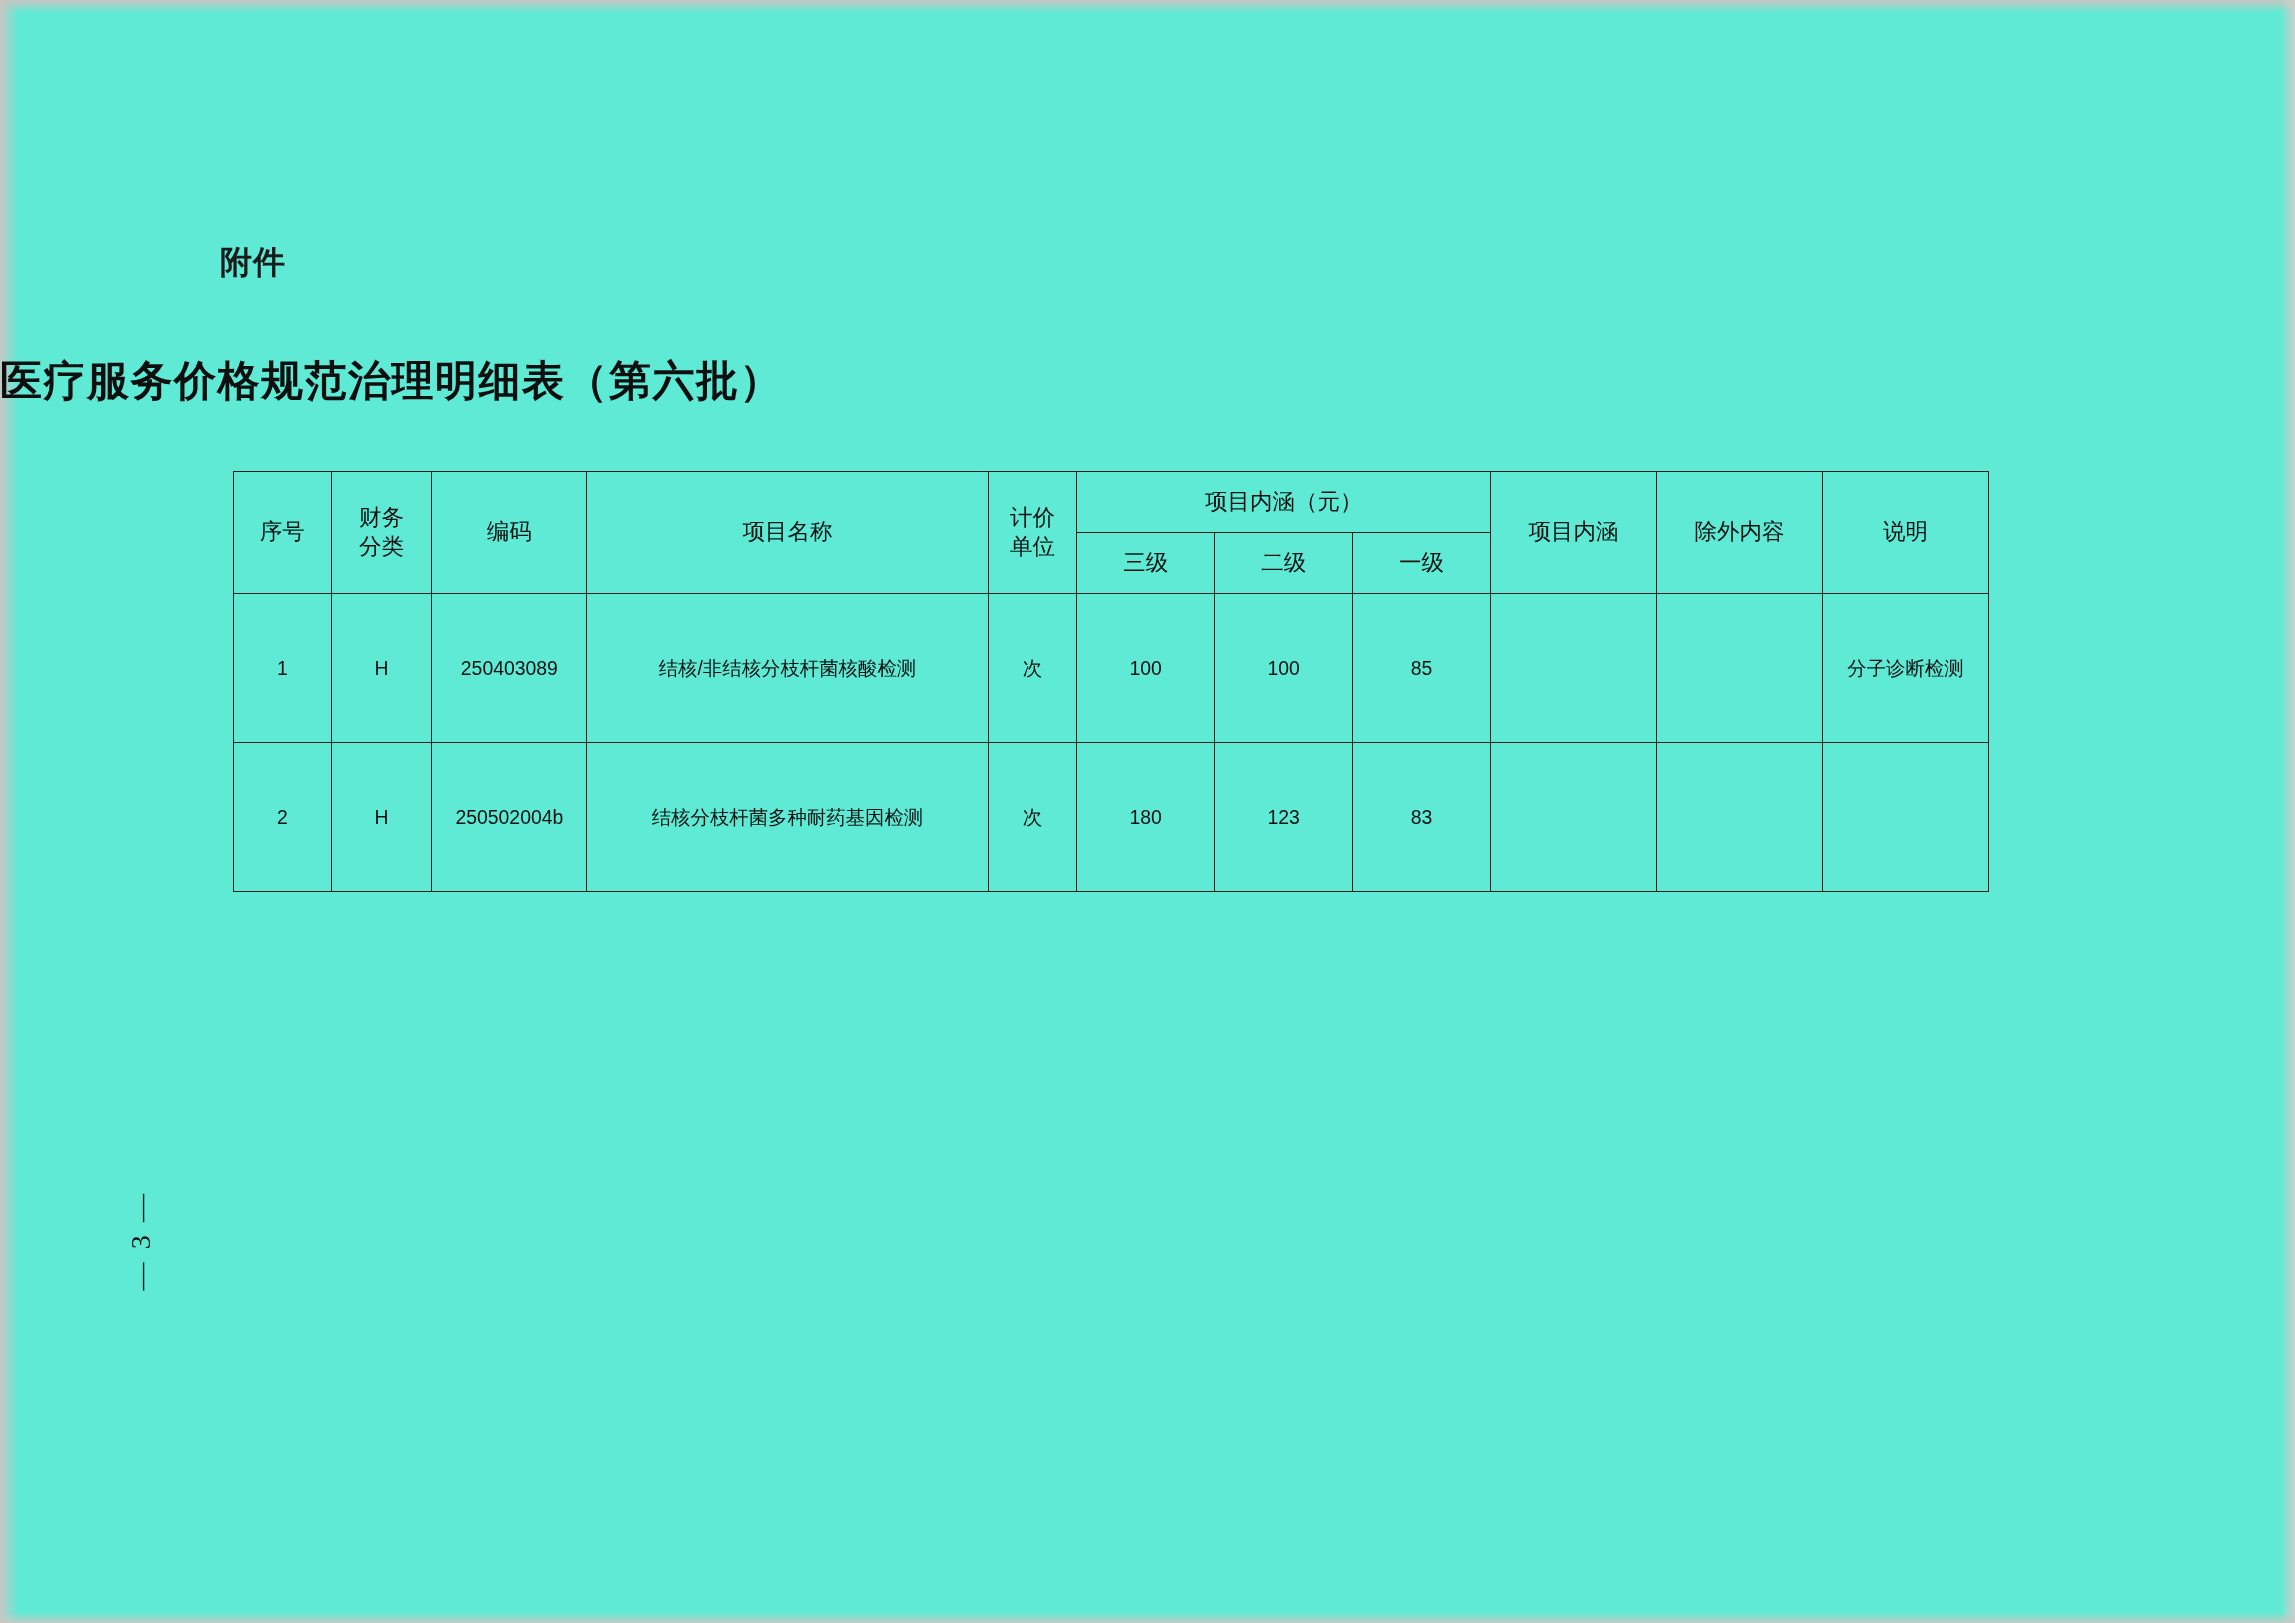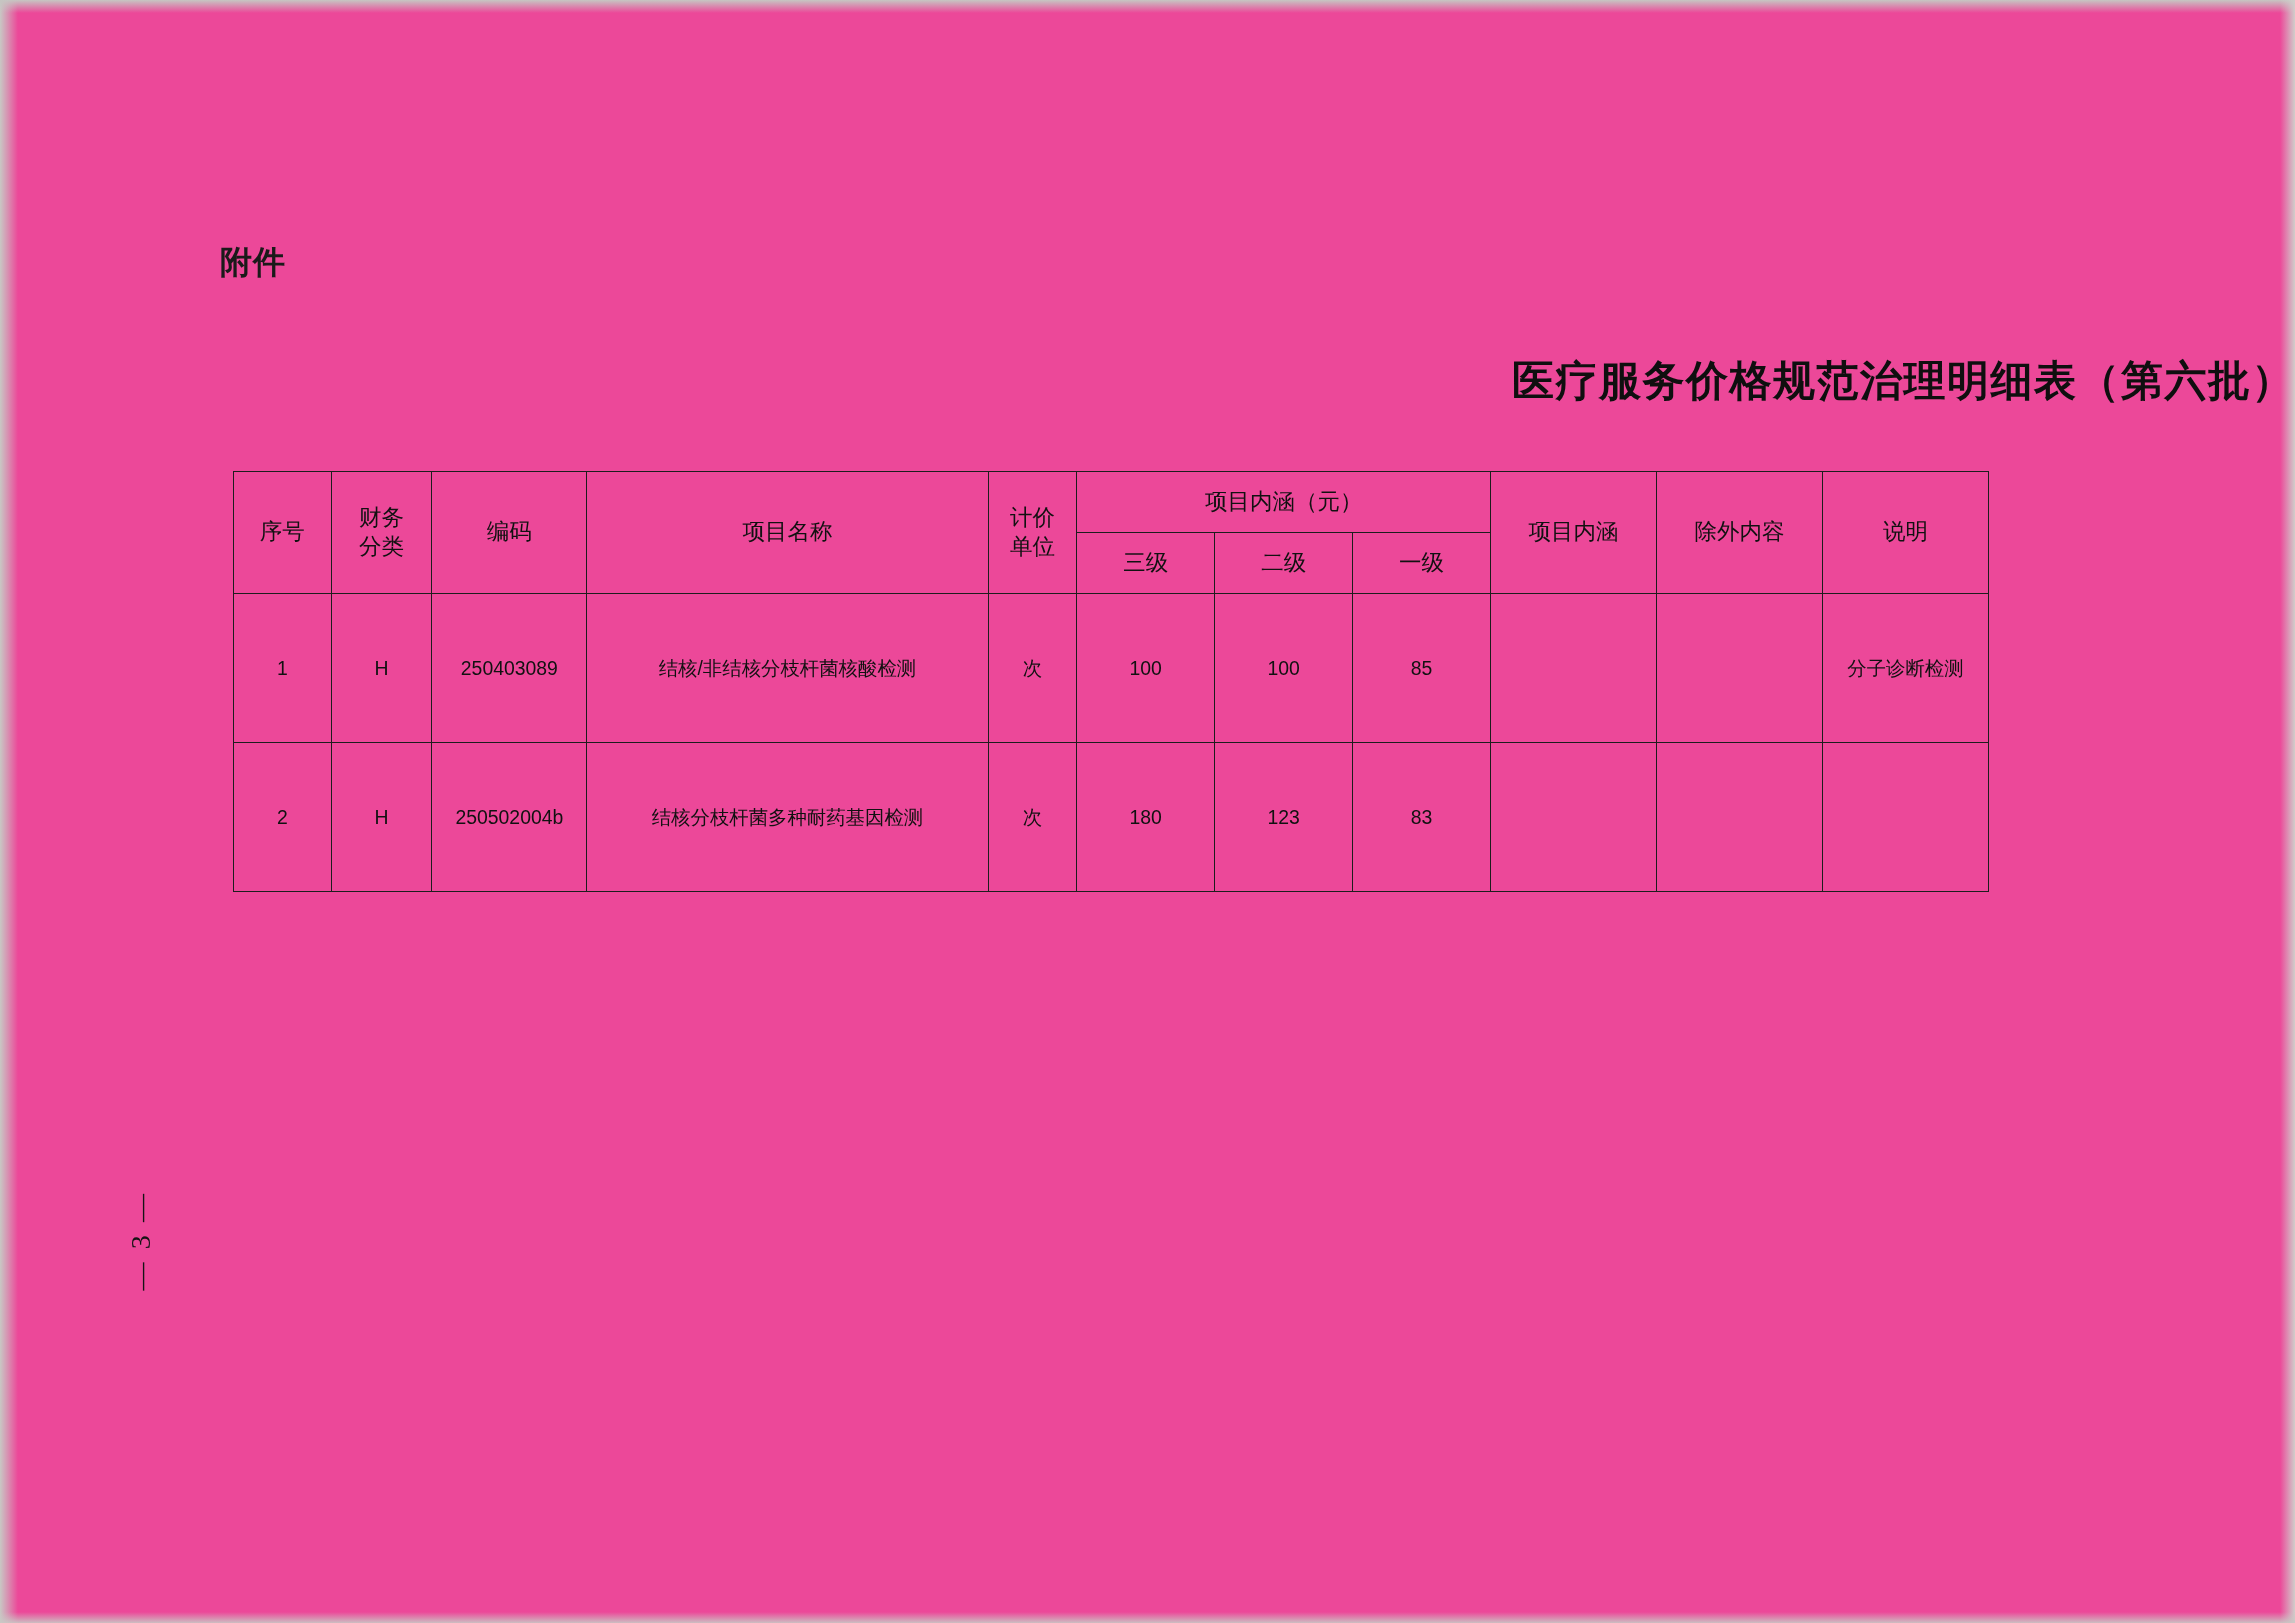--- a/index.html
+++ b/index.html
@@ -7,21 +7,21 @@
     padding: 0;
     background: #b9b9b9;
   }
   body {
     font-family: "Liberation Serif", serif;
   }
   .page {
     position: relative;
     width: 2295px;
     height: 1624px;
-    background: #ec4899;
+    background: #5eead4;
     margin: 0 auto;
     overflow: hidden;
     box-sizing: border-box;
   }
   
   .scan-edge-left {
     position: absolute;
     left: 0; top: 0;
     width: 18.4px; height: 100%;
     background: linear-gradient(to right, #c8c8c4, rgba(253,253,252,0));
@@ -58,21 +58,21 @@
     font-weight: 700;
     color: #1a1a1a;
     letter-spacing: 1px;
   }
 
   .doc-title {
     position: absolute;
     left: 0;
     top: 353px;
     width: 100%;
-    text-align: right;
+    text-align: left;
     font-family: "Liberation Serif", serif;
     font-size: 42px;
     font-weight: 700;
     color: #0f0f0f;
     letter-spacing: 1.5px;
   }
 
   .table-wrap {
     position: absolute;
     left: 233px;

